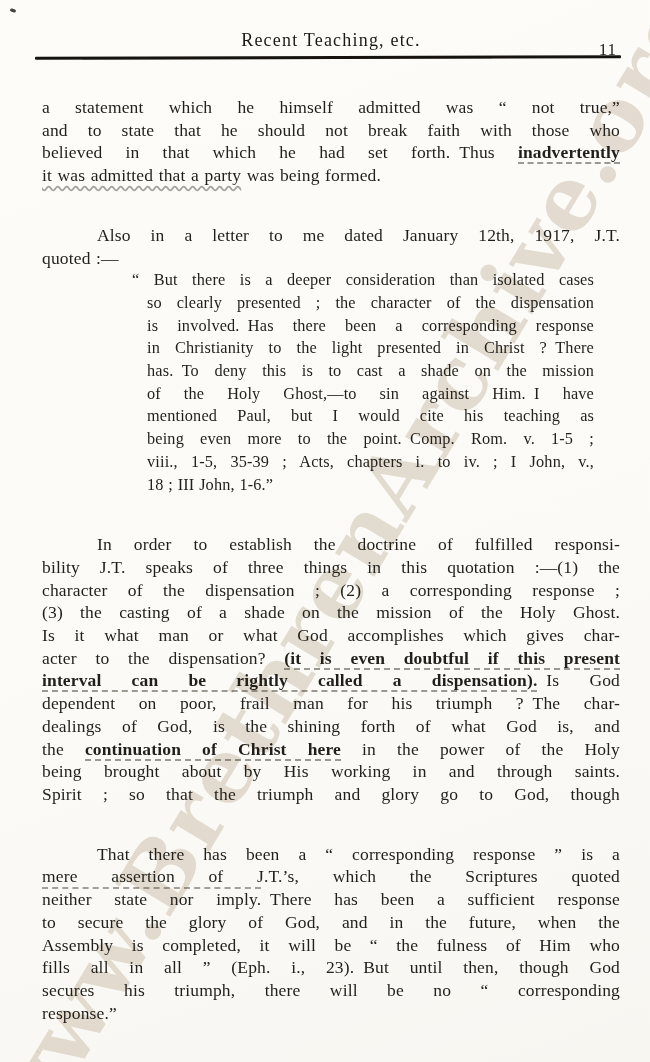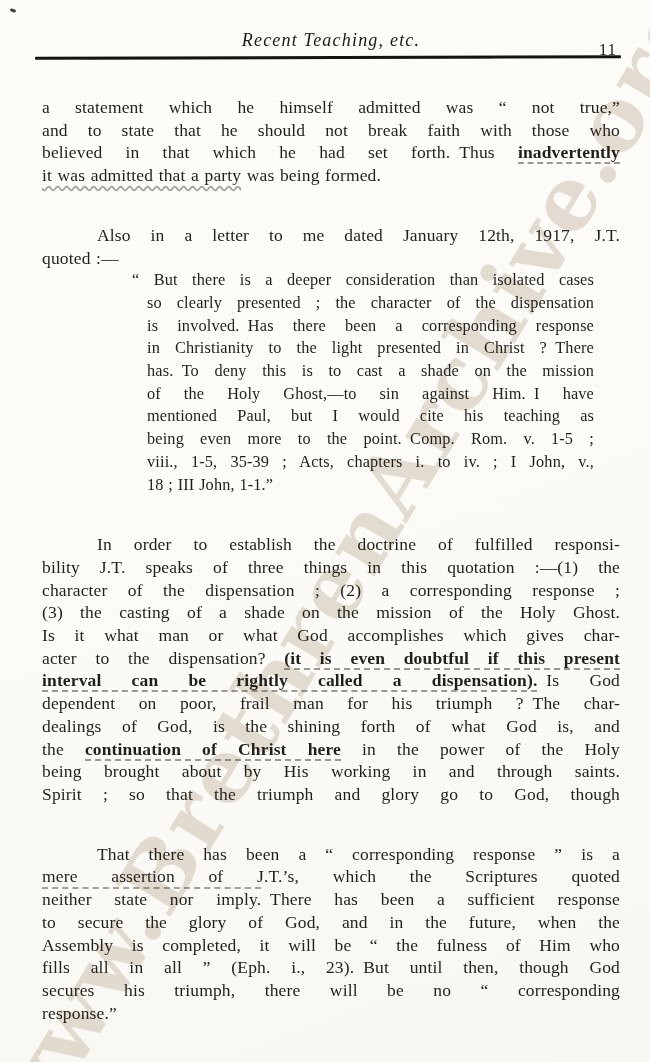--- a/index.html
+++ b/index.html
@@ -15,21 +15,21 @@
     transform:translate(-50%,-50%) rotate(-59deg);
     transform-origin:center;
     font-family:"DejaVu Serif","Liberation Serif",serif;
     font-weight:bold; font-size:88px; letter-spacing:2px;
     white-space:nowrap; color:rgba(186,168,144,0.38);
     user-select:none; pointer-events:none; z-index:1;
   }
   .hdr { position:absolute; top:30px; left:42px; right:30px; height:26px; z-index:2; }
   .running-title {
     position:absolute; left:0; right:0; text-align:center;
-    font-style:italic; font-size:18px; letter-spacing:1.2px; color:#1d1a15;
+    font-size:18px; letter-spacing:1.2px; color:#1d1a15;
   }
   .page-number { position:absolute; right:3px; top:10px; font-size:17px; letter-spacing:1px; }
   .rule {
     position:absolute; top:56px; left:35px; width:586px; height:2.6px;
     background:#17140f; transform:rotate(-0.15deg); border-radius:1px; z-index:2;
   }
   .rule:after {
     content:""; position:absolute; left:8%; top:2.4px; width:70%; height:1px;
     background:rgba(23,20,15,0.35);
   }
@@ -75,21 +75,21 @@
       <div class="para quote">
         <div class="line jl hang">“ But there is a deeper consideration than isolated cases</div>
         <div class="line jl">so clearly presented ; the character of the dispensation</div>
         <div class="line jl">is involved. Has there been a corresponding response</div>
         <div class="line jl">in Christianity to the light presented in Christ ? There</div>
         <div class="line jl">has. To deny this is to cast a shade on the mission</div>
         <div class="line jl">of the Holy Ghost,—to sin against Him. I have</div>
         <div class="line jl">mentioned Paul, but I would cite his teaching as</div>
         <div class="line jl">being even more to the point. Comp. Rom. v. 1-5 ;</div>
         <div class="line jl">viii., 1-5, 35-39 ; Acts, chapters i. to iv. ; I John, v.,</div>
-        <div class="line">18 ; III John, 1-1.”</div>
+        <div class="line">18 ; III John, 1-6.”</div>
       </div>
       <div class="para">
         <div class="line jl ind">In order to establish the doctrine of fulfilled responsi-</div>
         <div class="line jl">bility J.T. speaks of three things in this quotation :—(1) the</div>
         <div class="line jl">character of the dispensation ; (2) a corresponding response ;</div>
         <div class="line jl">(3) the casting of a shade on the mission of the Holy Ghost.</div>
         <div class="line jl">Is it what man or what God accomplishes which gives char-</div>
         <div class="line jl">acter to the dispensation? <span class="pencil">(it is even doubtful if this present</span></div>
         <div class="line jl"><span class="pencil">interval can be rightly called a dispensation).</span> Is God</div>
         <div class="line jl">dependent on poor, frail man for his triumph ? The char-</div>

